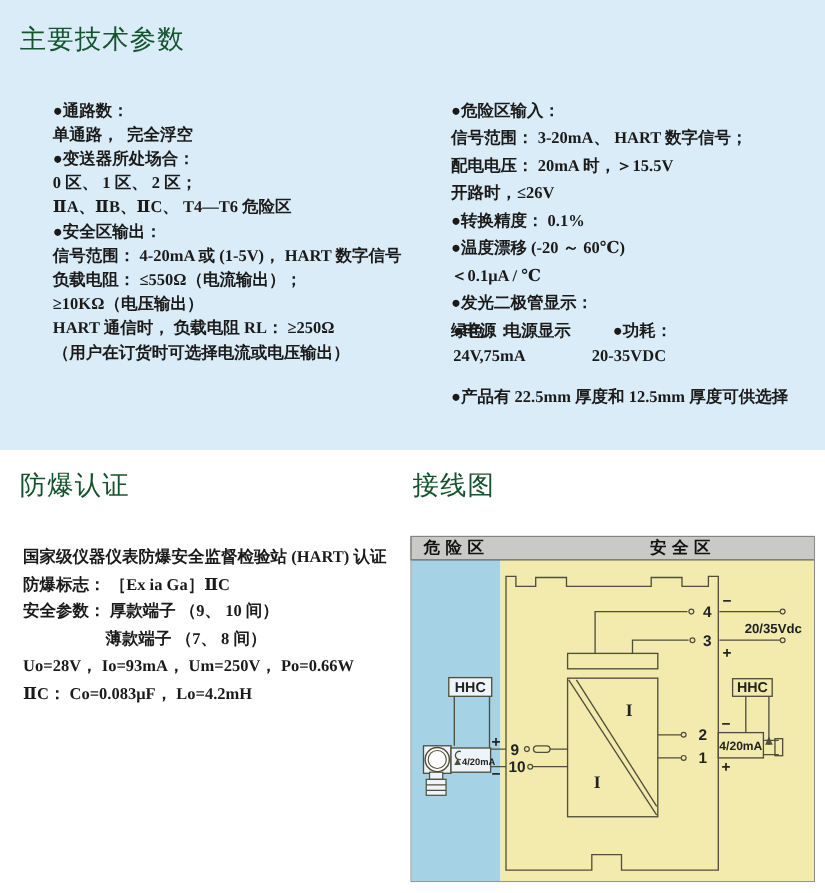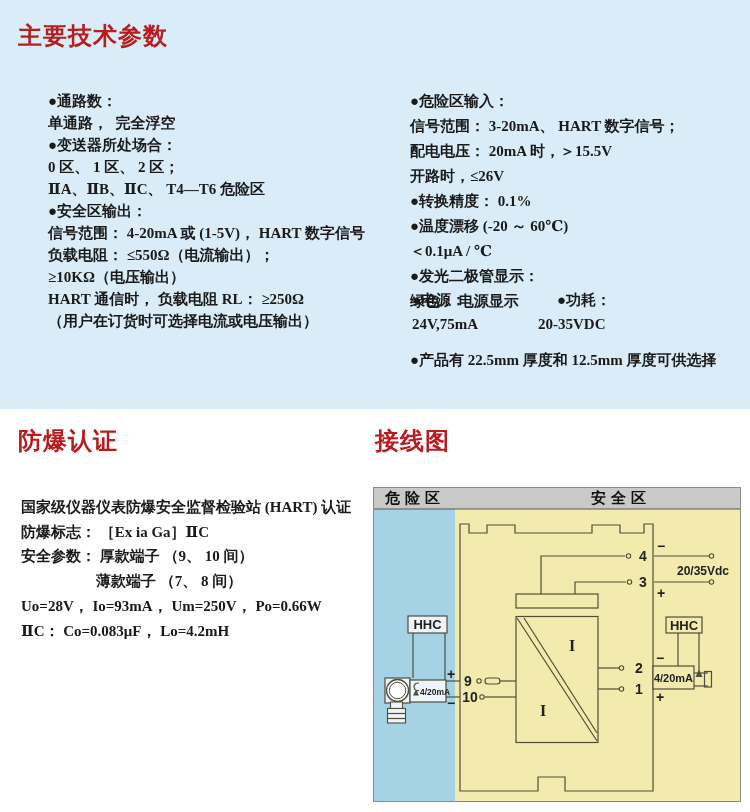--- a/index.html
+++ b/index.html
@@ -16,21 +16,21 @@
   html,body{background:#fff;}
   .page{
     position:relative;width:750px;height:812px;overflow:hidden;
     background:var(--page-bg);
     font-family:"Liberation Serif","DejaVu Serif","DejaVu Sans",serif;
     color:var(--text-color);
   }
   .top-section{position:absolute;left:0;top:0;width:750px;height:409px;background:var(--top-section-bg);}
   h1.sec-title,h2.sec-title{
     font-family:"Liberation Sans","DejaVu Sans",sans-serif;
-    font-size:24px;font-weight:bold;color:#b91c1c;letter-spacing:1px;white-space:pre;
+    font-size:24px;font-weight:normal;color:#14532d;letter-spacing:1px;white-space:pre;
   }
   .title-main{position:absolute;left:18px;top:20px;}
   .title-cert{position:absolute;left:18px;top:425px;}
   .title-wiring{position:absolute;left:375px;top:425px;}
   .col{position:absolute;font-size:15px;font-weight:bold;line-height:22px;margin-top:23px;}
   .col .line{white-space:pre;}
   .col-left{left:48px;top:67px;width:355px;}
   .col-right{left:410px;top:66px;width:330px;line-height:25px;}
   .power-row{position:absolute;left:410px;top:291px;width:330px;height:25px;font-size:15px;font-weight:bold;}
   .power-row .p1{position:absolute;left:2px;top:0;white-space:pre;}

